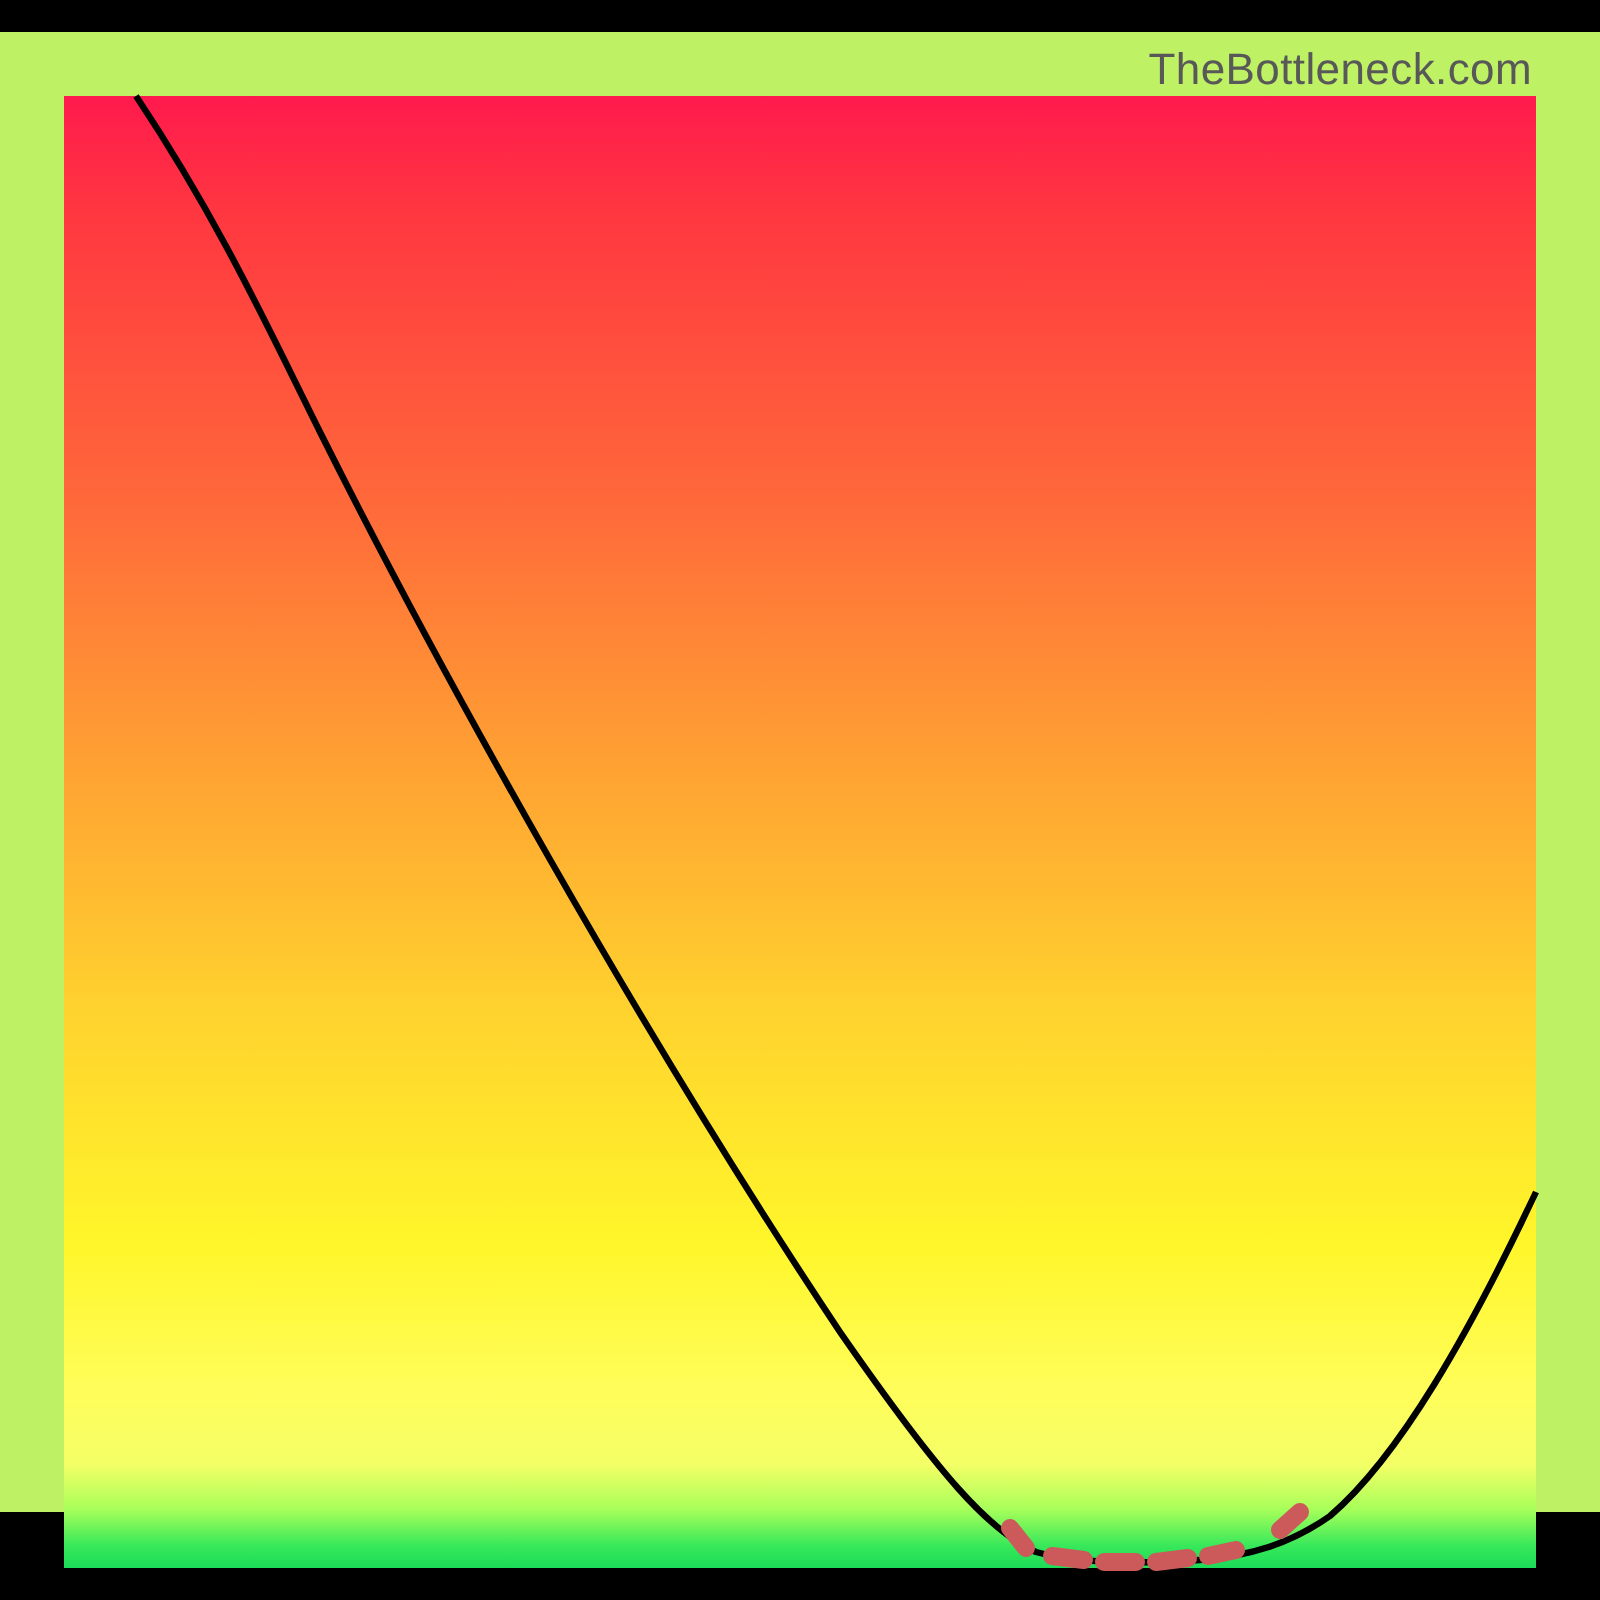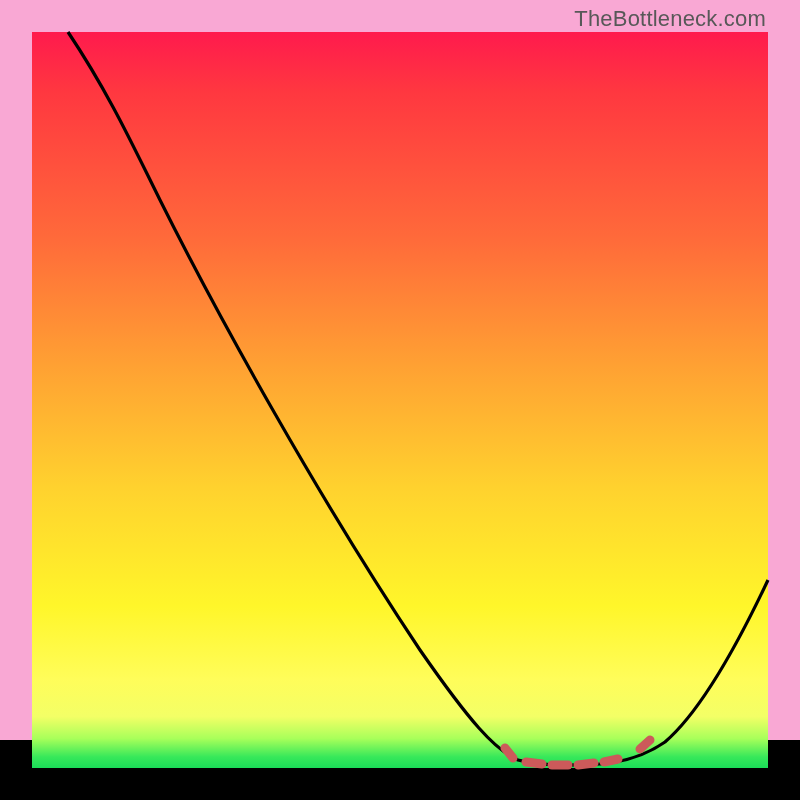--- a/index.html
+++ b/index.html
@@ -7,24 +7,24 @@
     padding: 0;
     width: 800px;
     height: 800px;
     background: #000;
     font-family: Arial, Helvetica, sans-serif;
     overflow: hidden;
   }
   .frame {
     position: absolute;
     left: 0;
-    top: 0;
+    top: 16px;
     width: 800px;
     height: 740px;
-    background: #f9a8d4;
+    background: #bef264;
   }
   .plot-area {
     position: absolute;
     left: 32px;
     top: 32px;
     width: 736px;
     height: 736px;
     
     background: linear-gradient(
       to bottom,

